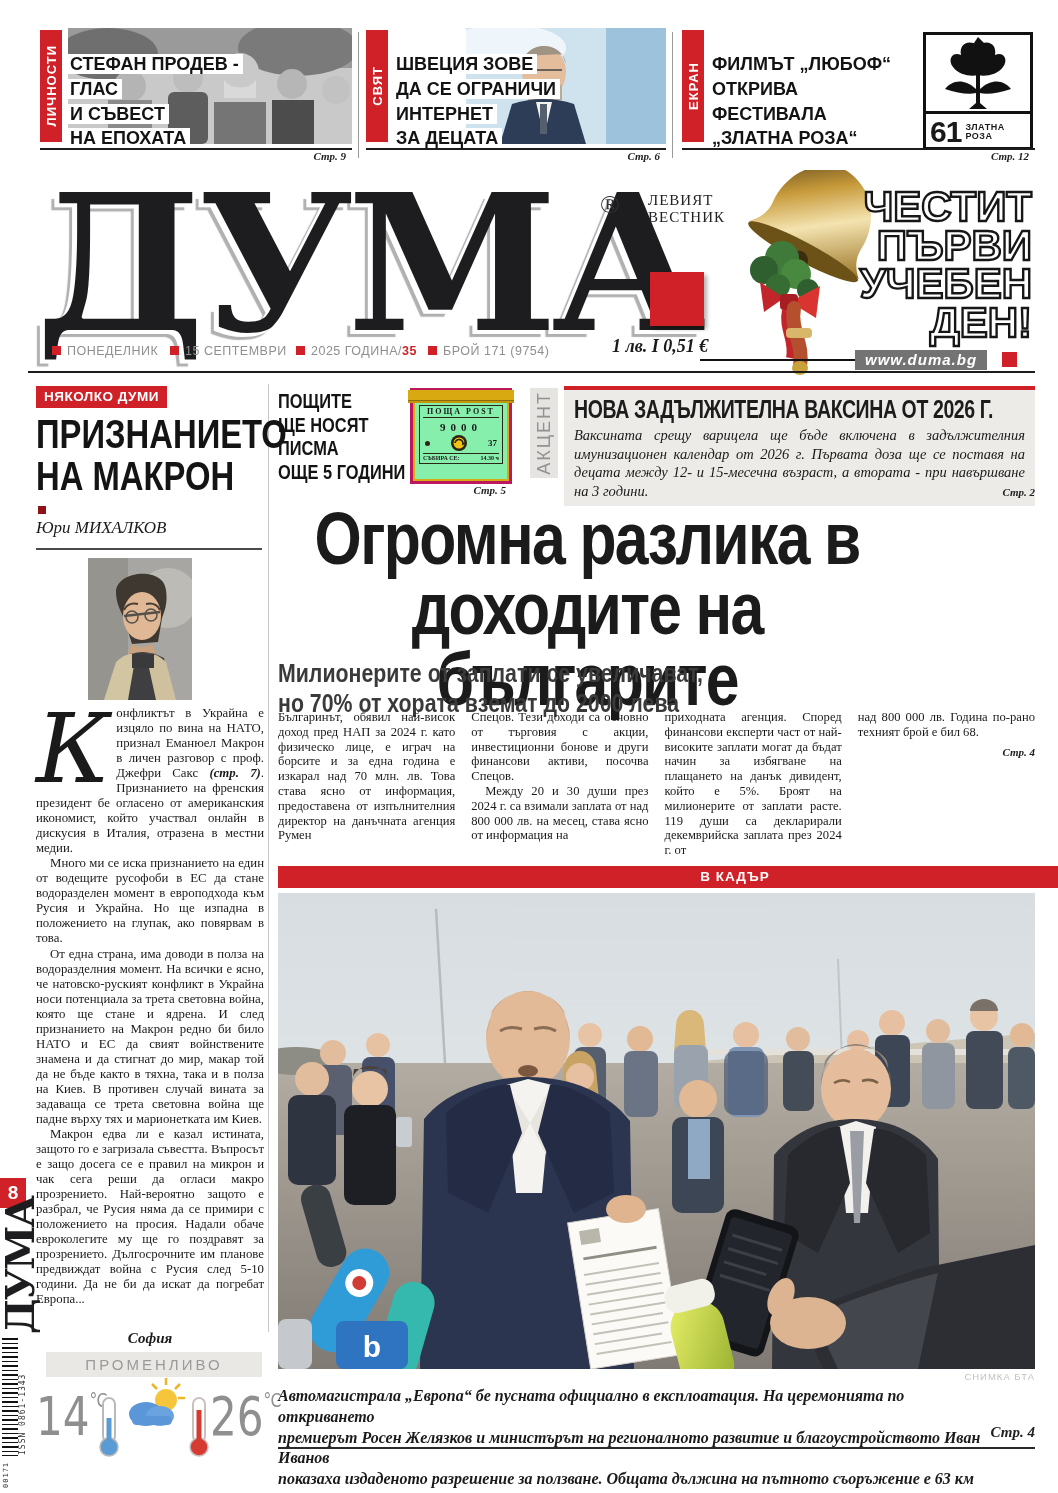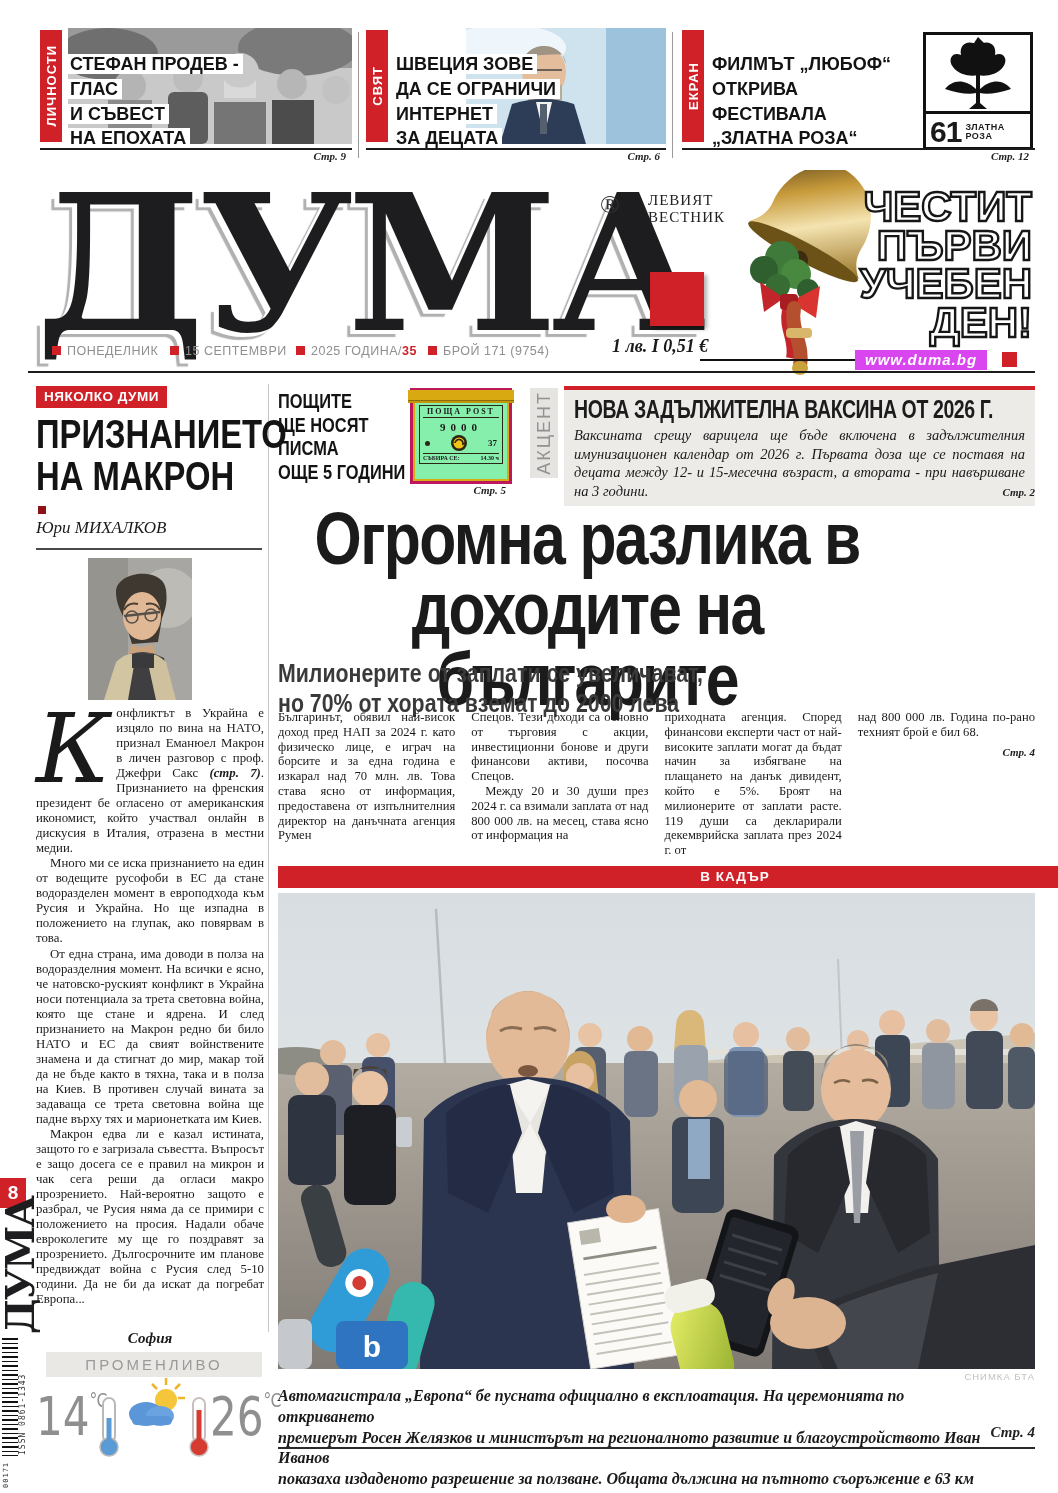--- a/index.html
+++ b/index.html
@@ -25,21 +25,21 @@
   .trule{position:absolute;left:0;right:0;top:120px;border-top:2px solid #1c1c1c;}
   .tref{position:absolute;right:6px;top:122px;}
   .tdivider{position:absolute;top:32px;width:1px;height:126px;background:#9a9a9a;}
   
   .logo{font-family:"DejaVu Serif",serif;font-weight:700;font-size:190px;line-height:.82;color:#1d1d1f;
         letter-spacing:-6px;transform:scaleX(.98);transform-origin:0 0;
         text-shadow:-5px 4px 0 #fff,-8px 7px 1px #b0b0b0;}
   .tagline{font-size:15px;line-height:1.15;letter-spacing:1px;color:#222;}
   .greet{font:800 42px "Liberation Sans",sans-serif;line-height:.92;color:#fff;text-align:right;
          -webkit-text-stroke:2.4px #161616;letter-spacing:0;}
-  .webbar{background:#d946ef;color:#fff;font:700 italic 15px "Liberation Sans",sans-serif;
+  .webbar{background:#737373;color:#fff;font:700 italic 15px "Liberation Sans",sans-serif;
           padding:1px 10px 2px;letter-spacing:1px;}
   .dl{font:12.5px "Liberation Sans",sans-serif;color:#8f8f8f;letter-spacing:.5px;}
   .dl .sq{display:inline-block;width:9px;height:9px;background:#cf2127;margin-right:6px;}
   
   .kicker{background:#cf2127;color:#fff;font:700 13.5px "Liberation Sans",sans-serif;letter-spacing:.5px;
           padding:3px 8px 4px;display:inline-block;}
   .optitle{font-size:40px;line-height:1.04;color:#141414;}
   .author{font-style:italic;font-size:17px;}
   .opbody{font-size:12.8px;line-height:1.175;text-align:justify;}
   .opbody p{margin:0;text-indent:14px;}

